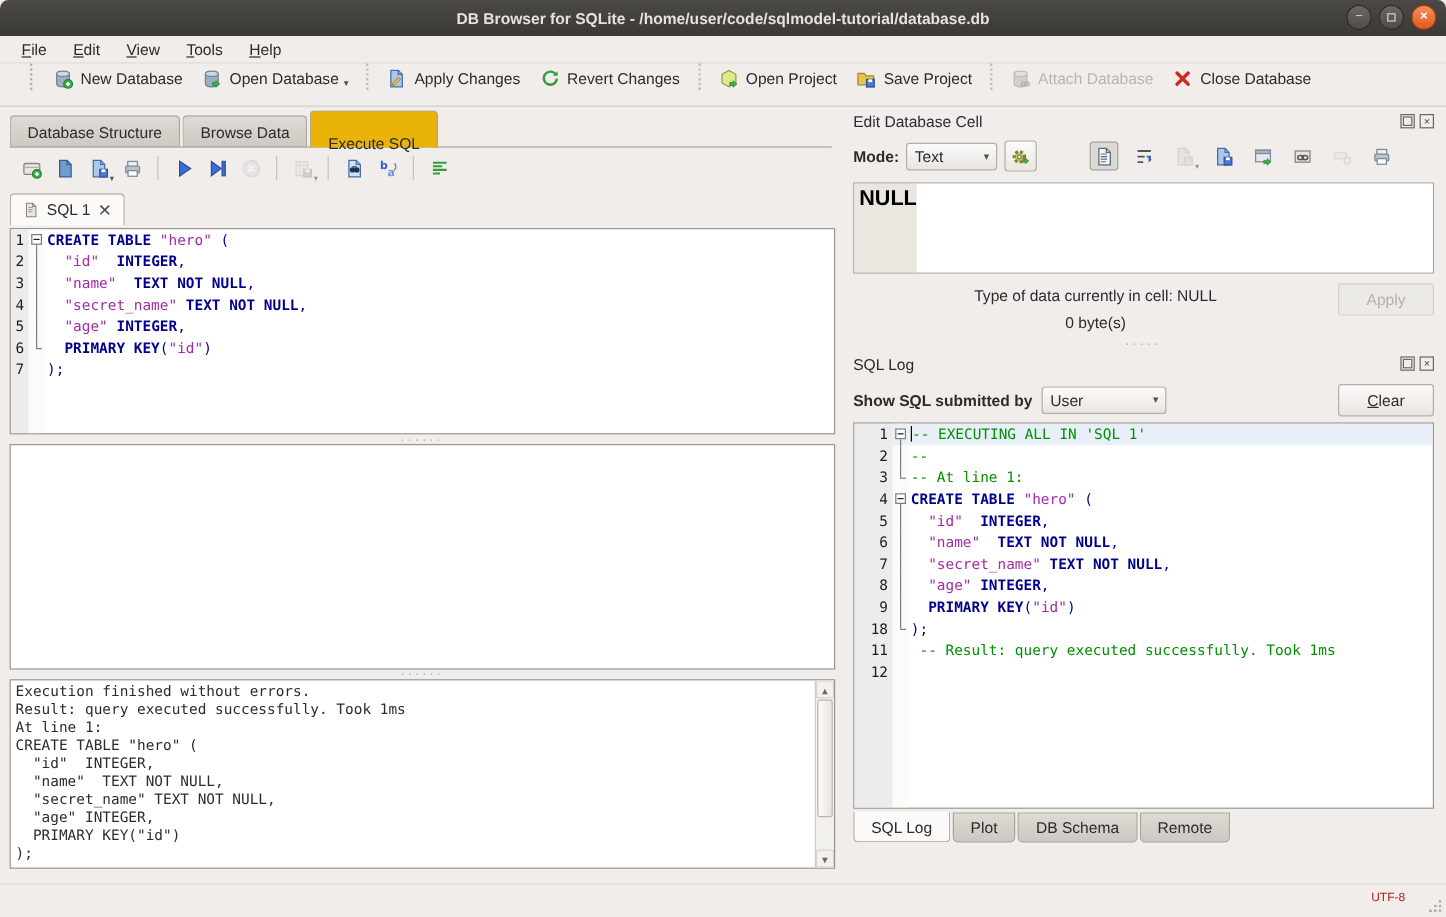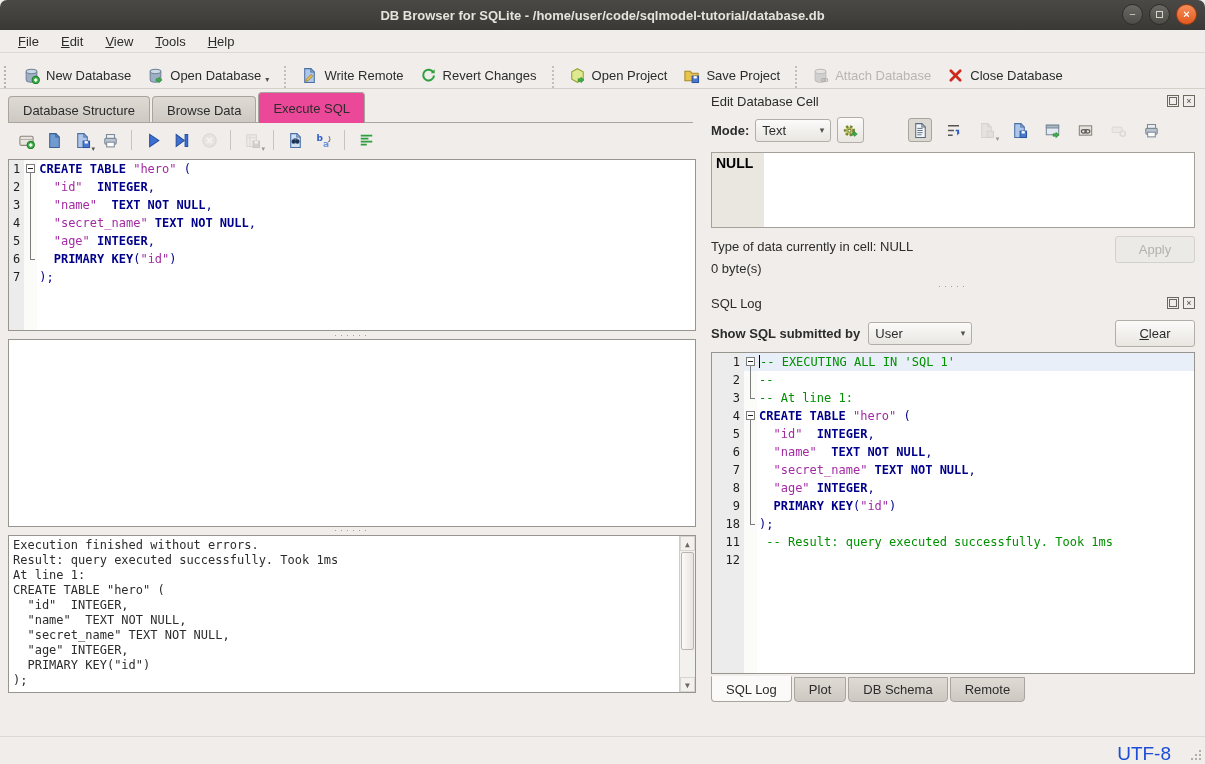--- a/index.html
+++ b/index.html
@@ -18,36 +18,36 @@
   .wbtn.close { background:linear-gradient(#f58e5a,#e3591f); border-color:#9c3c12; color:#fff; font-weight:bold; }
   .wbtn .sq { width:7px; height:7px; border:1px solid #d8d4ce; display:block; }
 
   
   .menubar { position:absolute; left:0; top:30px; right:0; height:23px; display:flex; align-items:center;
     background:#f0edea; border-bottom:1px solid #dcd8d2; padding-left:8px; gap:2px; }
   .menuitem { padding:2px 10px; }
   .menuitem u { text-decoration:underline; }
 
   
-  .toolbar { position:absolute; left:0; top:53px; right:0; height:36px; display:flex; align-items:flex-end;
-    background:#f0edea; border-bottom:1px solid #d3cfc9; padding-left:0; }
+  .toolbar { position:absolute; left:0; top:53px; right:0; height:36px; display:flex; align-items:flex-start;
+    background:#f0edea; border-bottom:1px solid #d3cfc9; padding-left:21px; }
   .tb-handle { width:7px; height:22px; border-left:2px dotted #b9b5ae; margin:0 4px; }
   .tb-sep { width:1px; height:22px; border-left:2px dotted #c4c0b9; margin:0 7px; }
   .tb-btn { display:flex; align-items:center; gap:6px; padding:4px 8px; border-radius:3px; white-space:nowrap; }
   .tb-btn.disabled { color:#b9b5af; }
   .icon16 { width:17px; height:17px; display:inline-block; flex:none; }
   .icon16 svg { width:100%; height:100%; display:block; }
   .disabled .icon16 { filter:grayscale(1) opacity(.45); }
   .caret { font-size:8px; color:#55524d; align-self:flex-end; margin-left:-2px; }
 
   
   .tabbar { position:absolute; left:0; top:90px; width:703px; height:33px; display:flex; align-items:flex-end; padding-left:8px; }
   .mtab { padding:6px 14px 6px; border:1px solid #a9a49d; border-bottom:none; border-radius:4px 4px 0 0;
     background:linear-gradient(#dedad4,#cdc9c2); margin-right:2px; height:27px; }
-  .mtab.active { background:#ec4899; height:31px; padding-top:8px; position:relative; z-index:3; }
+  .mtab.active { background:#eab308; height:31px; padding-top:19px; position:relative; z-index:3; }
   .tab-underline { position:absolute; left:8px; right:10px; bottom:0; height:1px; background:#a9a49d; }
 
   
   .left-pane { position:absolute; left:8px; top:123px; width:688px; bottom:31px; }
   .right-pane { position:absolute; left:703px; top:90px; width:502px; bottom:29px; padding:0 10px 0 8px; }
 
   
   .sqltb { height:34px; display:flex; align-items:center; gap:4px; padding-left:6px; }
   .sqltb .sep { width:1px; height:20px; background:#c8c4bd; margin:0 5px; }
   .itb { width:24px; height:24px; display:flex; align-items:center; justify-content:center; border-radius:3px; position:relative; }
@@ -109,44 +109,44 @@
   .combo { display:flex; align-items:center; justify-content:space-between; background:linear-gradient(#fcfbfa,#e9e6e1);
     border:1px solid #b3afa8; border-radius:3px; padding:3px 6px; }
   .combo .arr { font-size:9px; color:#55524d; margin-left:12px; }
   #mode-combo { width:76px; }
   .sqbtn { width:27px; height:26px; border:1px solid #b3afa8; border-radius:3px; background:linear-gradient(#fcfbfa,#e9e6e1);
     display:flex; align-items:center; justify-content:center; }
   .cell-icons { display:flex; align-items:center; gap:9px; margin-left:38px; }
   .itb.pressed { border:1px solid #a9a49d; background:#dcd8d2; }
 
   .cellbox { height:76px; margin-top:4px; border:1px solid #a5a19a; background:#fff; display:flex; }
-  .cellbox .gutter { width:52px; background:#eae7e1; padding:2px 4px; font-weight:bold; font-size:14px; color:#000; }
+  .cellbox .gutter { width:52px; background:#eae7e1; padding:2px 4px; font-weight:bold; font-size:18px; color:#000; }
   .cellbox .edit { flex:1; background:#fff; }
 
   .type-row { margin-top:8px; display:flex; }
-  .type-col { flex:1; line-height:22px; }
+  .type-col { flex:1; line-height:22px;text-align:center; }
   .btn { min-width:80px; height:27px; border:1px solid #b3afa8; border-radius:3px; background:linear-gradient(#fcfbfa,#e9e6e1);
     display:flex; align-items:center; justify-content:center; padding:0 12px; }
   .btn.disabled { background:#eceae6; border-color:#d4d1cb; color:#b5b1ab; }
   .btn u { text-decoration:underline; }
 
   .filter-row { height:38px; display:flex; align-items:center; gap:8px; }
   #user-combo { width:104px; }
   .filter-row .spacer { flex:1; }
 
   #log-box { height:322px; }
   .rlog .col-ln div { text-align:right; width:32px; }
 
   .bottom-tabs { height:32px; display:flex; align-items:flex-start; padding-top:3px; gap:2px; }
   .btab { padding:4px 14px; border:1px solid #a9a49d; border-radius:0 0 4px 4px; background:linear-gradient(#dedad4,#cdc9c2); }
   .btab.active { background:#fbfaf8; border-top-color:#fbfaf8; margin-top:-1px; padding-top:5px; }
 
   
   .statusbar { position:absolute; left:0; right:0; bottom:0; height:28px; background:#f0edea; border-top:1px solid #dcd8d2; }
-  .statusbar .enc { position:absolute; right:34px; top:6px; color:#1d4ed8; font-size:19px; }
+  .statusbar .enc { position:absolute; right:34px; top:6px; color:#b91c1c; font-size:10px; }
   .grip { position:absolute; right:3px; bottom:3px; width:12px; height:12px;
     background:
       radial-gradient(circle at 10px 2px,#b3afa8 1px,transparent 1.4px),
       radial-gradient(circle at 10px 6px,#b3afa8 1px,transparent 1.4px),
       radial-gradient(circle at 6px 6px,#b3afa8 1px,transparent 1.4px),
       radial-gradient(circle at 10px 10px,#b3afa8 1px,transparent 1.4px),
       radial-gradient(circle at 6px 10px,#b3afa8 1px,transparent 1.4px),
       radial-gradient(circle at 2px 10px,#b3afa8 1px,transparent 1.4px); }
 </style>
 </head>
@@ -199,21 +199,21 @@
       </span>
     <span class="tb-sep"></span>
     <span class="tb-btn">
       <span class="icon16">
           <svg viewBox="0 0 16 16" xmlns="http://www.w3.org/2000/svg">
             <path d="M3.5 1.5h5.8l3.2 3.2v9.8H3.5z" fill="#aec6e8" stroke="#4a6fa5"></path>
             <path d="M9.3 1.5v3.2h3.2" fill="none" stroke="#4a6fa5"></path>
             <path d="M5 11.5l4.5-4.5 1.5 1.5L6.5 13l-2 .5z" fill="#e8c04a" stroke="#8a6d1c" stroke-width=".6"></path>
           </svg>
         </span>
-      <span>Write Remote</span>
+      <span>Apply Changes</span>
       </span>
     <span class="tb-btn">
       <span class="icon16">
           <svg viewBox="0 0 16 16" xmlns="http://www.w3.org/2000/svg">
             <path d="M12.6 5.2A5.1 5.1 0 1 0 13.2 8" fill="none" stroke="#2f9e3f" stroke-width="1.9"></path>
             <path d="M13.8 2.2v3.6h-3.6z" fill="#2f9e3f"></path>
           </svg>
         </span>
       <span>Revert Changes</span>
       </span>
@@ -366,20 +366,33 @@
       <span class="sep"></span>
       <span class="itb">
           <span class="icon16">
             <svg viewBox="0 0 16 16" xmlns="http://www.w3.org/2000/svg">
               <path d="M2.6 3.4h10.8M2.6 6.2h7.2M2.6 9h10.8M2.6 11.8h5.6" stroke="#2f9e3f" stroke-width="1.6"></path>
             </svg>
           </span>
         </span>
     </div>
 
+    <div class="subtabrow">
+      <span class="subtab">
+        <span class="icon16" style="width:14px;height:14px">
+            <svg viewBox="0 0 16 16" xmlns="http://www.w3.org/2000/svg">
+              <path d="M3.5 1.5h5.8l3.2 3.2v9.8H3.5z" fill="#e8e6e2" stroke="#8a867f"></path>
+              <path d="M9.3 1.5v3.2h3.2" fill="none" stroke="#8a867f"></path>
+              <path d="M5.4 5.6h4M5.4 7.6h4M5.4 9.6h3" stroke="#8a867f" stroke-width=".8"></path>
+            </svg>
+          </span>
+        <span>SQL 1</span>
+        <span class="close-x">✕</span>
+      </span>
+    </div>
 
     <div class="codebox" id="editor">
         <div class="col-ln">
           <div>1</div>
           <div>2</div>
           <div>3</div>
           <div>4</div>
           <div>5</div>
           <div>6</div>
           <div>7</div>

